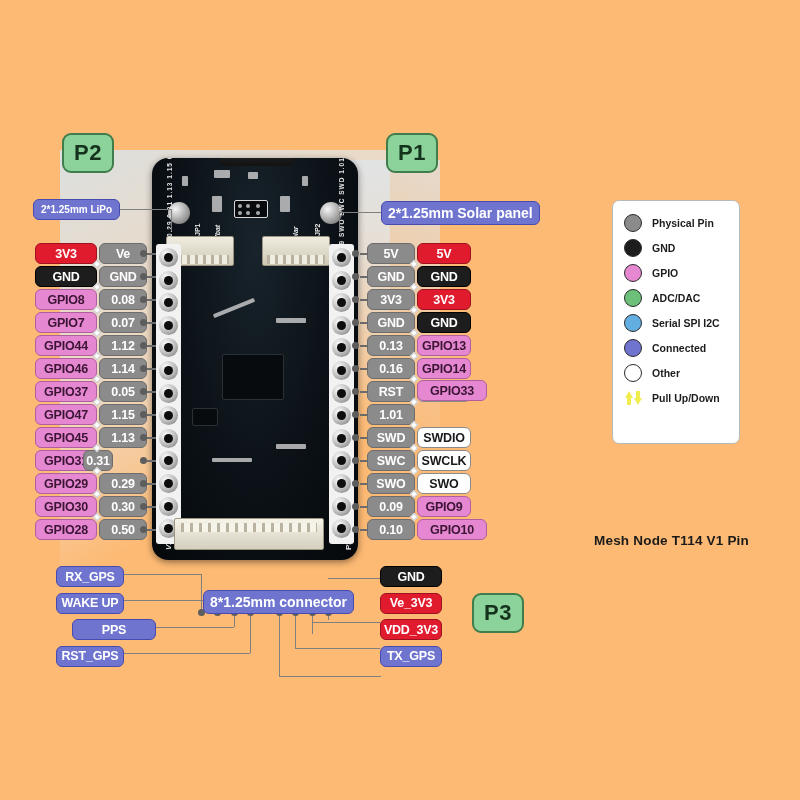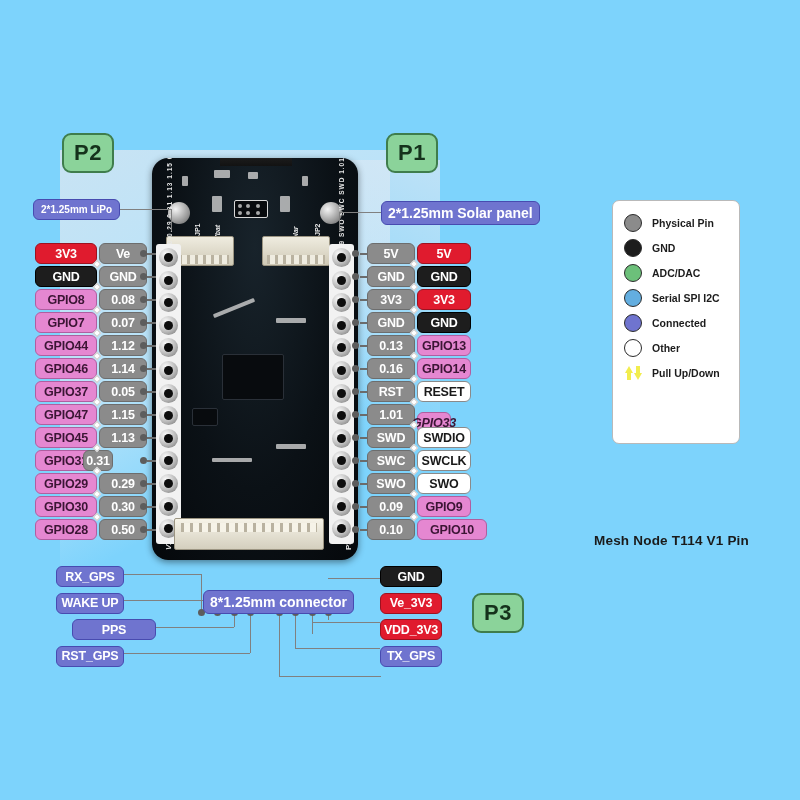--- a/index.html
+++ b/index.html
@@ -2,21 +2,21 @@
 <html><head>
 <meta charset="utf-8">
 <style>
   * { box-sizing: border-box; margin: 0; padding: 0; }
   html, body {
     width: 800px; height: 800px;
     background: #ffffff;
     font-family: "Liberation Sans", sans-serif;
     overflow: hidden;
   }
-  #stage { position: relative; width: 800px; height: 800px; background: #7dd3fc; }
+  #stage { position: relative; width: 800px; height: 800px; background: #fdba74; }
 
   
   .bg-wash {
     position: absolute; left: 60px; top: 150px; width: 330px; height: 420px;
     background: linear-gradient(150deg, rgba(214,230,242,.85) 0%, rgba(230,240,248,.55) 45%, rgba(255,255,255,0) 72%);
     z-index: 0;
   }
   .bg-wash2 {
     position: absolute; left: 180px; top: 160px; width: 260px; height: 400px;
     background: linear-gradient(205deg, rgba(219,232,244,.7) 0%, rgba(255,255,255,0) 60%);
@@ -269,20 +269,24 @@
   <div class="callout tiny" style="left:203px; top:590px;">8*1.25mm connector</div>
 
   <div class="legend" id="legend">
       <div class="legend-row">
         <div class="swatch" style="background: rgb(139, 139, 139);"></div>
         <div class="legend-label">Physical Pin</div>
       </div>
       <div class="legend-row">
         <div class="swatch" style="background: rgb(29, 29, 29);"></div>
         <div class="legend-label">GND</div>
+      </div>
+      <div class="legend-row">
+        <div class="swatch" style="background: rgb(229, 135, 209);"></div>
+        <div class="legend-label">GPIO</div>
       </div>
       <div class="legend-row">
         <div class="swatch" style="background: rgb(108, 192, 122);"></div>
         <div class="legend-label">ADC/DAC</div>
       </div>
       <div class="legend-row">
         <div class="swatch" style="background: rgb(99, 174, 224);"></div>
         <div class="legend-label">Serial SPI I2C</div>
       </div>
       <div class="legend-row">
@@ -397,21 +401,21 @@
     <div class="pill gpio" style="left: 417px; top: 358px; width: 54px;">GPIO14</div>
     <div class="diamond" style="left: 411px; top: 376px;"></div>
     <div class="dot" style="left: 352px; top: 365px;"></div>
     <div class="stub" style="left: 360px; top: 368px; width: 8px;"></div>
     <div class="pill phys" style="left: 367px; top: 381px; width: 48px;">RST</div>
     <div class="pill other" style="left: 417px; top: 381px; width: 54px;">RESET</div>
     <div class="diamond" style="left: 411px; top: 399px;"></div>
     <div class="dot" style="left: 352px; top: 388px;"></div>
     <div class="stub" style="left: 360px; top: 391px; width: 8px;"></div>
     <div class="pill phys" style="left: 367px; top: 404px; width: 48px;">1.01</div>
-    <div class="pill gpio" style="left: 417px; top: 412px; width: 34px; font-style: italic;">GPIO33</div>
+    <div class="pill gpio" style="left: 417px; top: 380px; width: 70px;">GPIO33</div>
     <div class="diamond" style="left: 411px; top: 422px;"></div>
     <div class="dot" style="left: 352px; top: 411px;"></div>
     <div class="stub" style="left: 360px; top: 414px; width: 8px;"></div>
     <div class="pill phys" style="left: 367px; top: 427px; width: 48px;">SWD</div>
     <div class="pill other" style="left: 417px; top: 427px; width: 54px;">SWDIO</div>
     <div class="diamond" style="left: 411px; top: 445px;"></div>
     <div class="dot" style="left: 352px; top: 434px;"></div>
     <div class="stub" style="left: 360px; top: 437px; width: 8px;"></div>
     <div class="pill phys" style="left: 367px; top: 450px; width: 48px;">SWC</div>
     <div class="pill other" style="left: 417px; top: 450px; width: 54px;">SWCLK</div>

